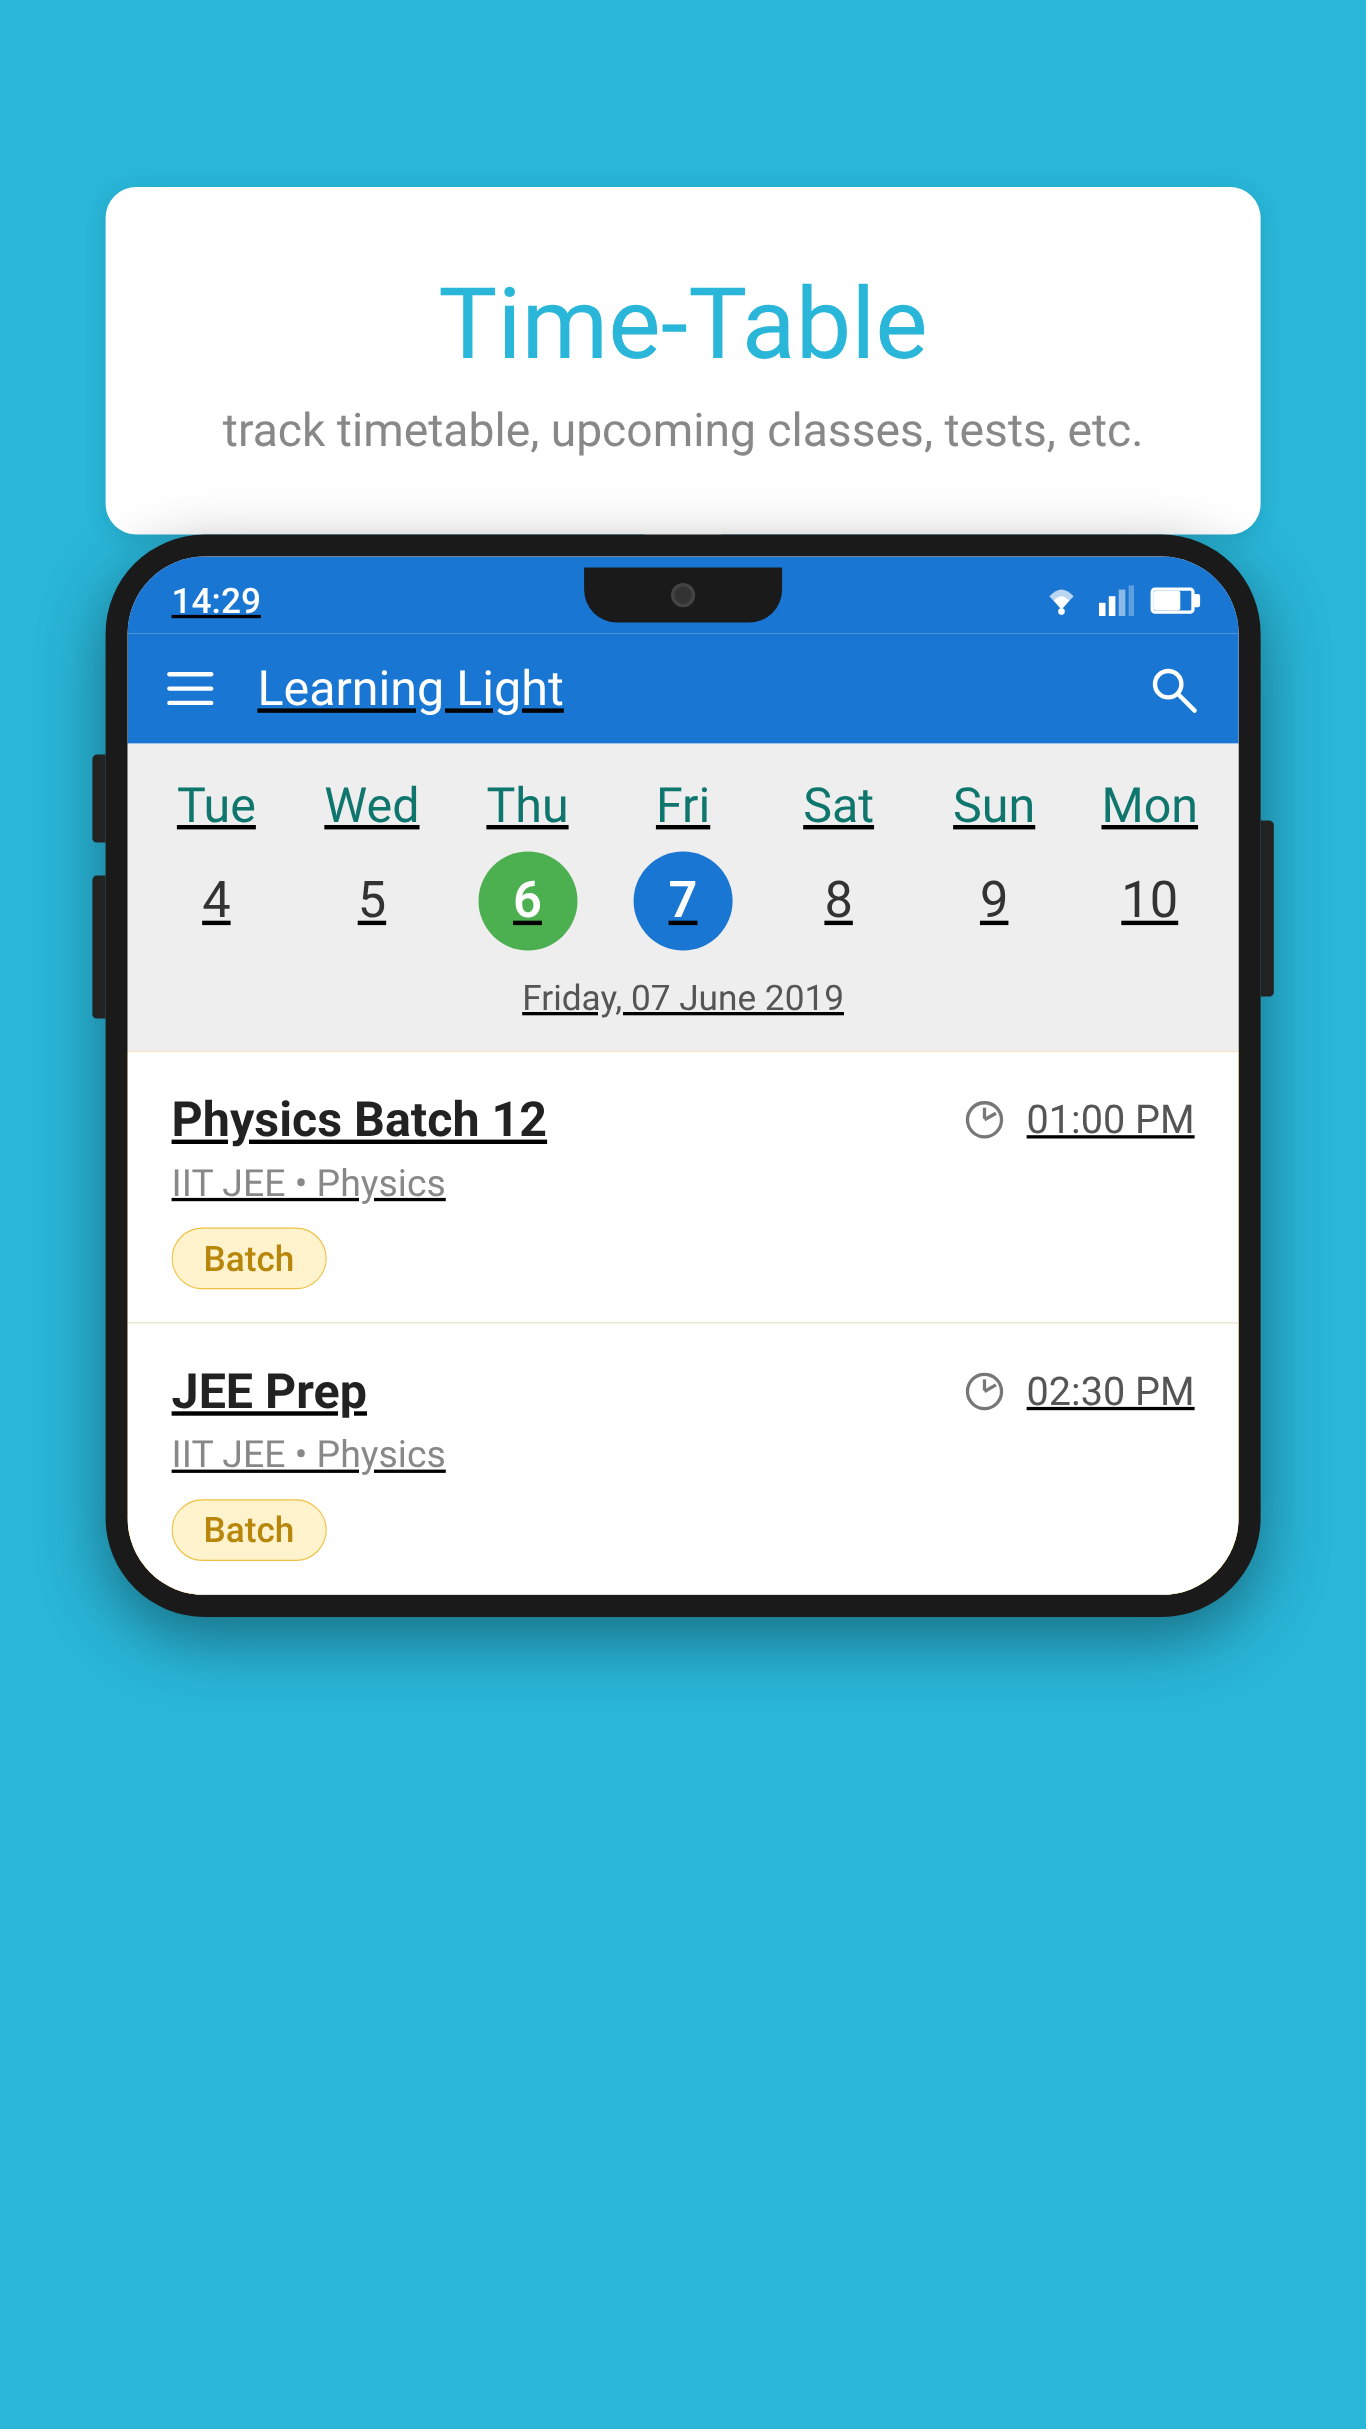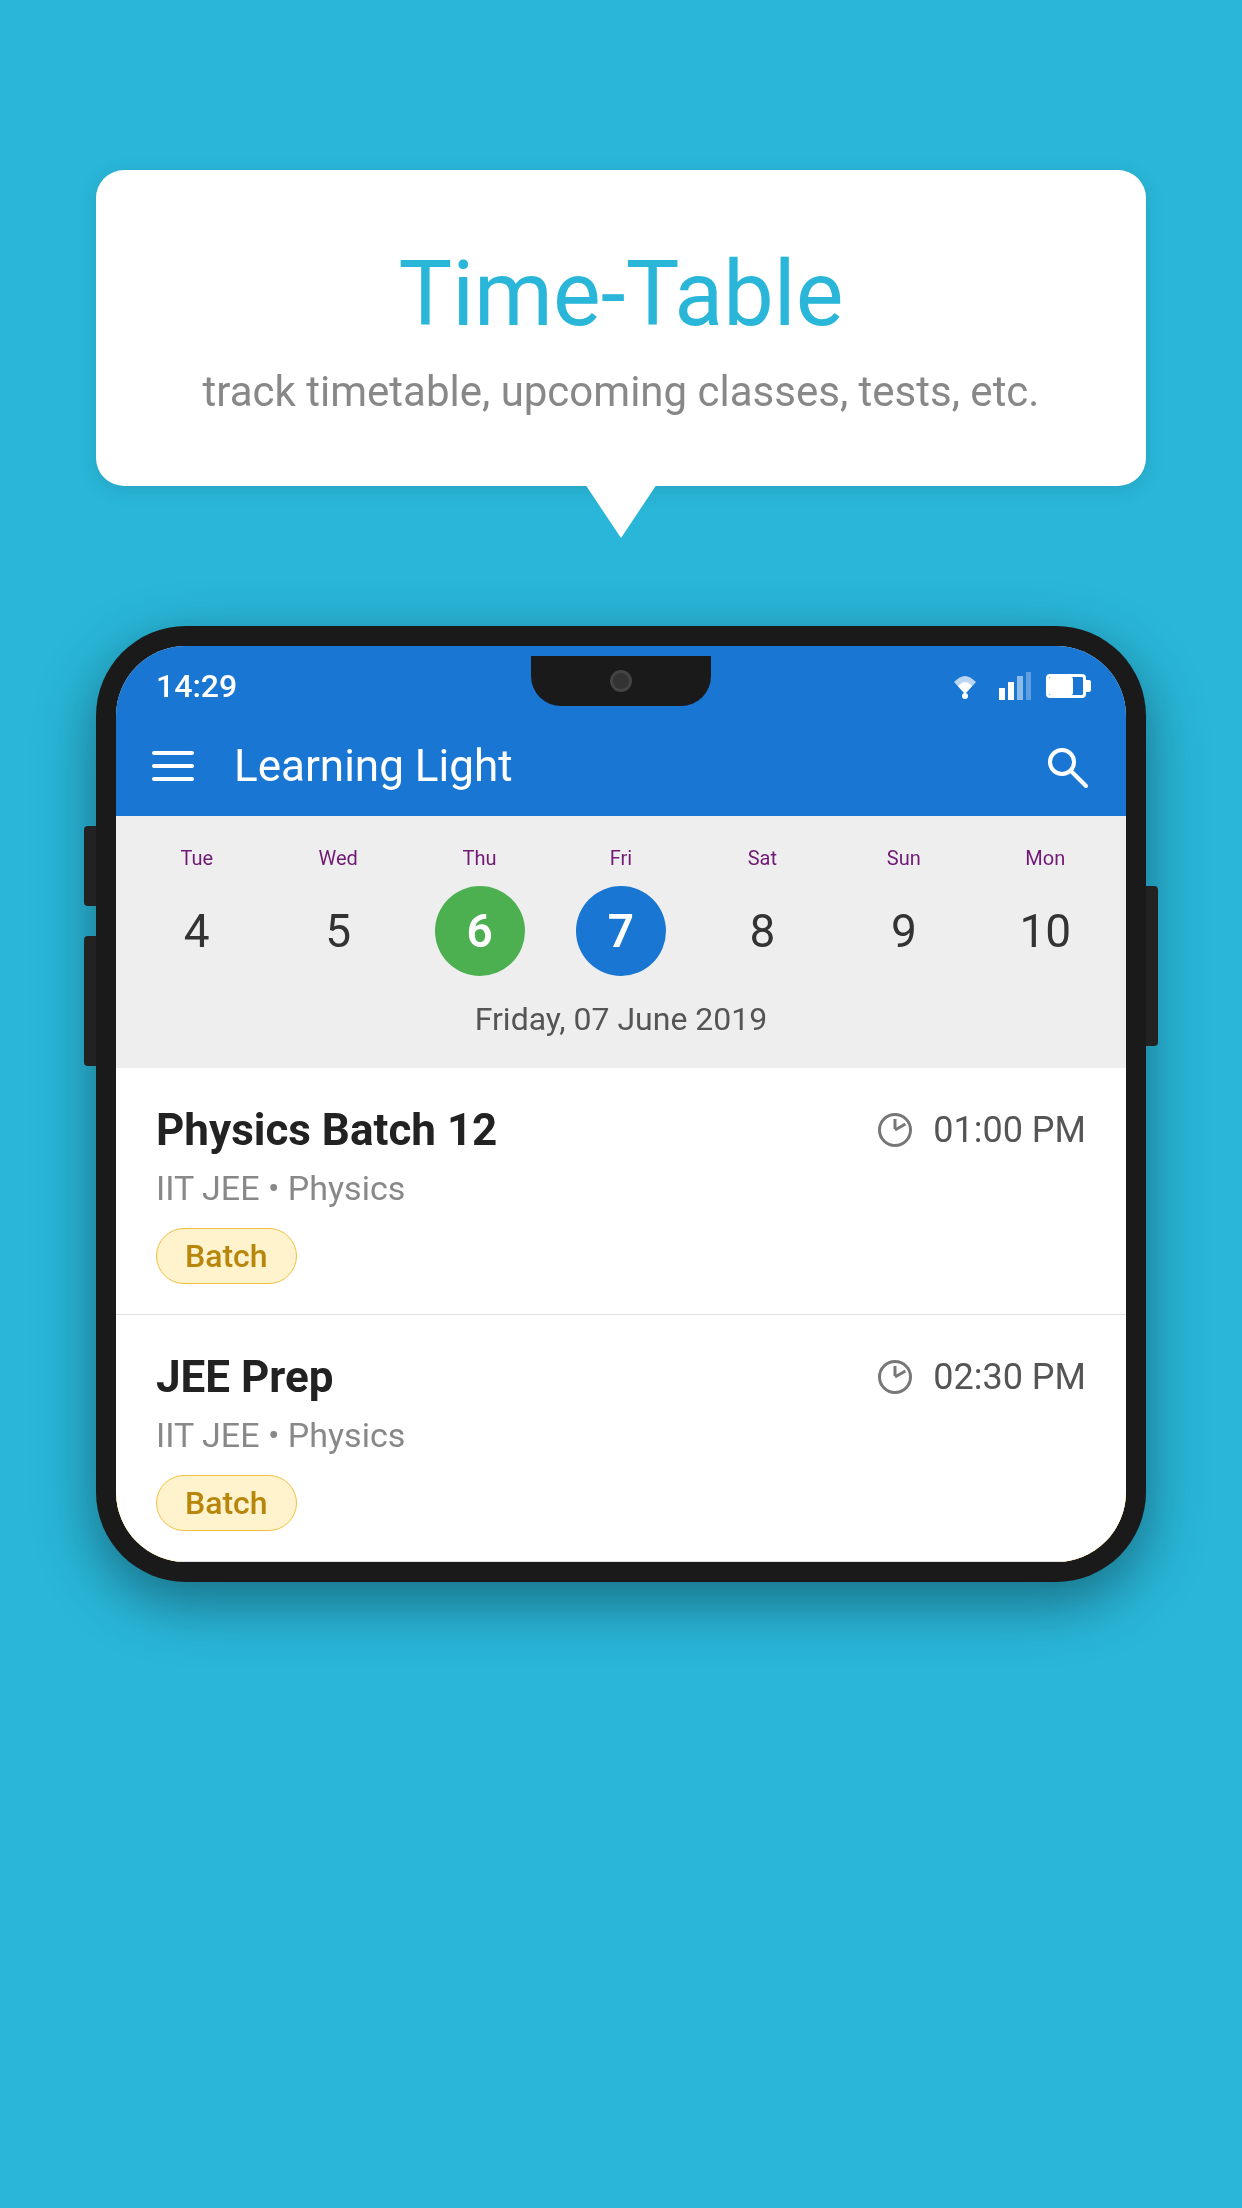--- a/index.html
+++ b/index.html
@@ -54,23 +54,23 @@
     }
 
     .bubble-subtitle {
       font-size: 42px;
       color: #888;
       font-weight: 400;
     }
 
     
     .phone-wrapper {
-      margin-top: 140px;
       position: relative;
       width: 1050px;
+      text-decoration: underline;
     }
 
     .phone-outer {
       background: #1a1a1a;
       border-radius: 90px;
       padding: 20px;
       box-shadow: 0 20px 60px rgba(0,0,0,0.4);
       position: relative;
     }
 
@@ -240,22 +240,22 @@
 
     .day-col {
       display: flex;
       flex-direction: column;
       align-items: center;
       gap: 16px;
       width: 130px;
     }
 
     .day-label {
-      font-size: 20px;
-      color: #701a75;
+      font-size: 44px;
+      color: #0f766e;
       font-weight: 400;
     }
 
     .day-number {
       font-size: 46px;
       font-weight: 400;
       color: #333;
       width: 90px;
       height: 90px;
       display: flex;

